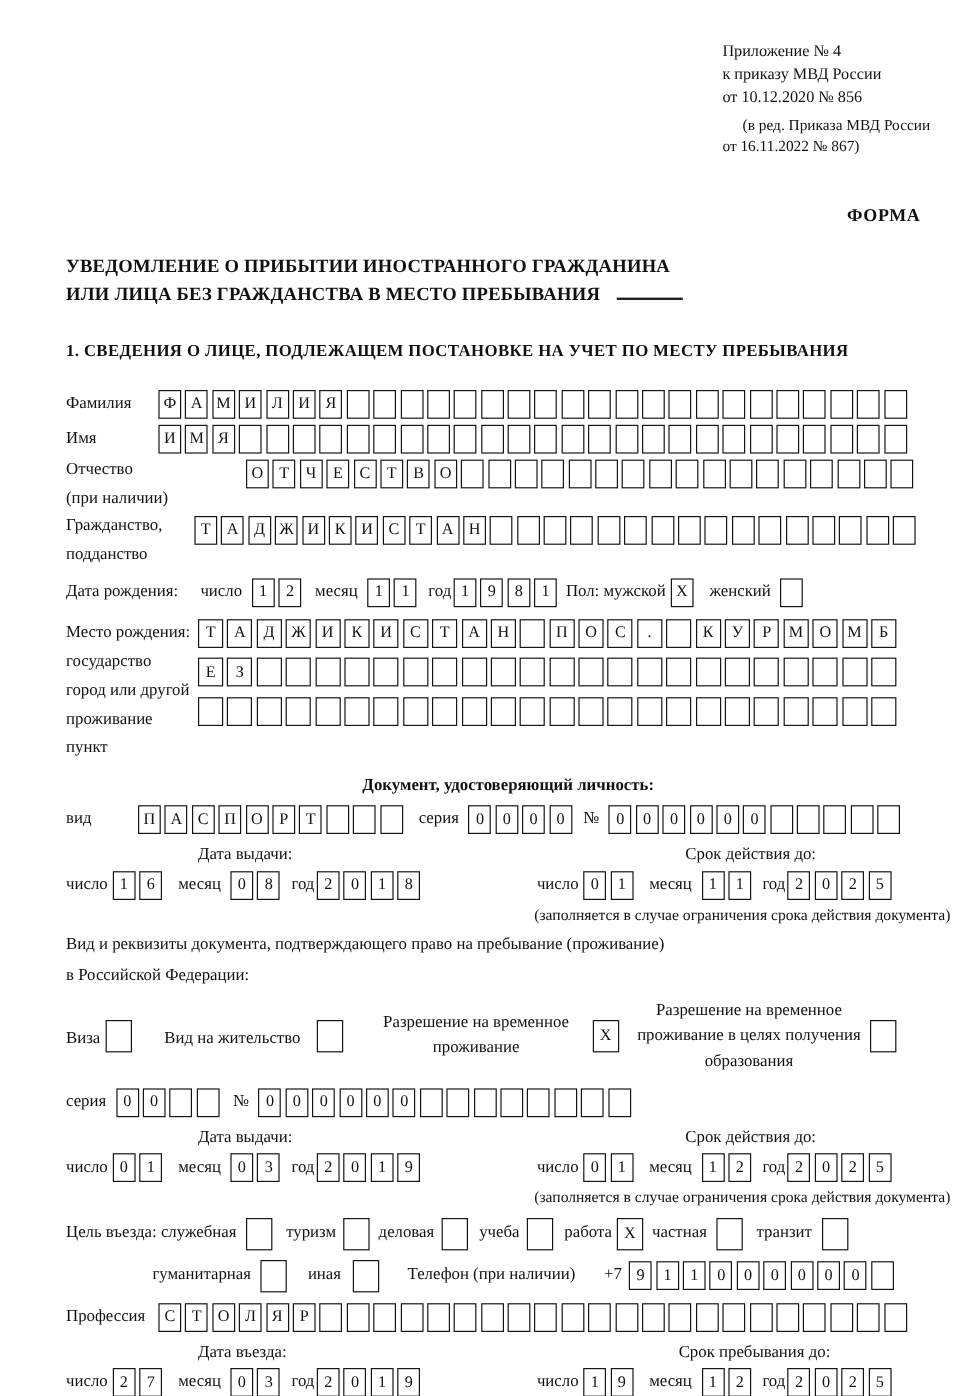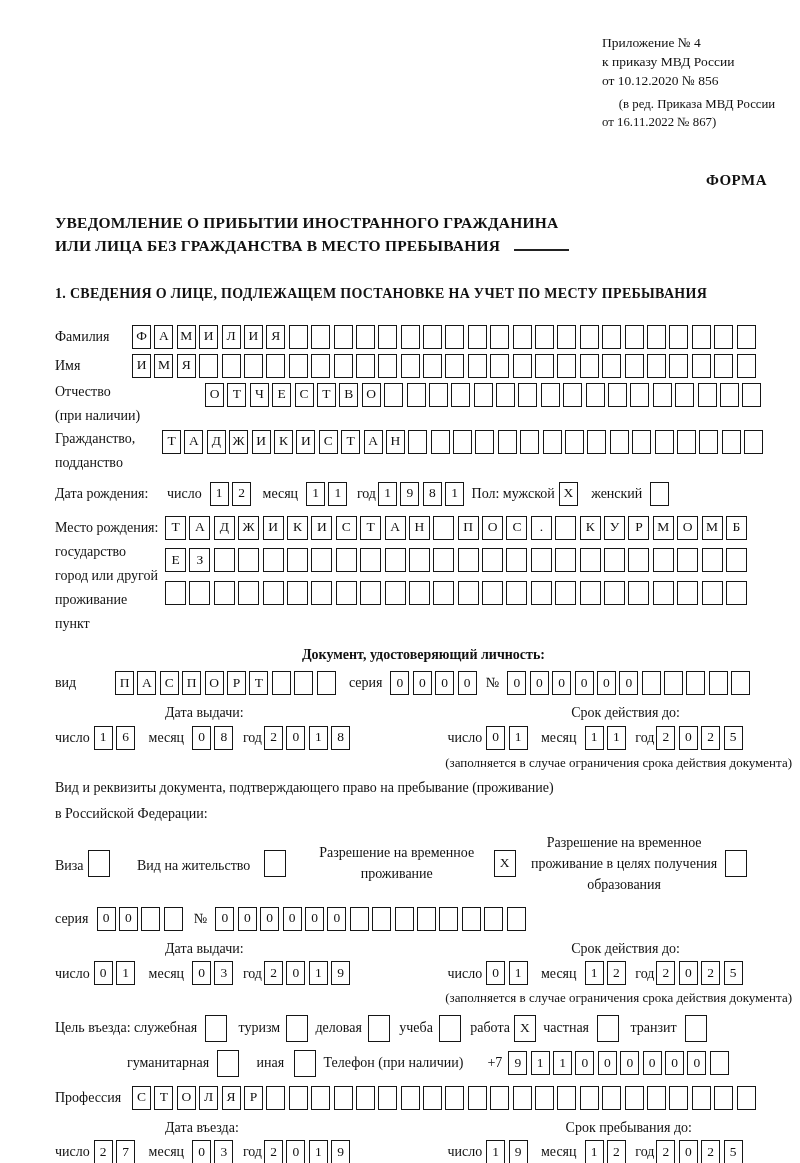--- a/index.html
+++ b/index.html
@@ -23,21 +23,21 @@
   .cell{
     flex:none;width:17px;height:22px;border:1.6px solid #161616;margin-right:3.4px;
     display:flex;align-items:center;justify-content:center;
     font-size:13.5px;background:#fff;
   }
   .wide .cell{width:19px;}
   .cbx .cell{width:20px;height:25px;}
   .mb8{margin-bottom:8.5px;}
   .w77{width:77px;}.w102{width:107px;}.w150{width:150px;}.w110{width:110px;}.w60{width:60px;}
   .ml4{margin-left:4px;}.ml6{margin-left:6px;}.ml8{margin-left:8px;}.ml10{margin-left:10px;}
-  .ml14{margin-left:14px;}.ml16{margin-left:16px;}.ml20{margin-left:4px;}.ml24{margin-left:24px;}
+  .ml14{margin-left:14px;}.ml16{margin-left:16px;}.ml20{margin-left:20px;}.ml24{margin-left:24px;}
   .mr2{margin-right:2px;}.mr4{margin-right:4px;}.mr6{margin-right:6px;}.mr8{margin-right:8px;}
   .lh24{line-height:24px;}
   .center-b{text-align:center;font-weight:bold;margin:10px 0 8px 0;}
   .dheads{display:flex;margin:9px 0 4px 0;}
   .dh1{margin-left:110px;}
   .dh2{margin-left:auto;margin-right:112px;}
   .dh2b{margin-left:auto;margin-right:100px;}
   .dgroup{display:flex;align-items:center;flex:none;}
   .dgroup-r{margin-left:auto;margin-right:46px;}
   .note-r{text-align:right;font-size:13px;margin:2px 0 8px 0;}

